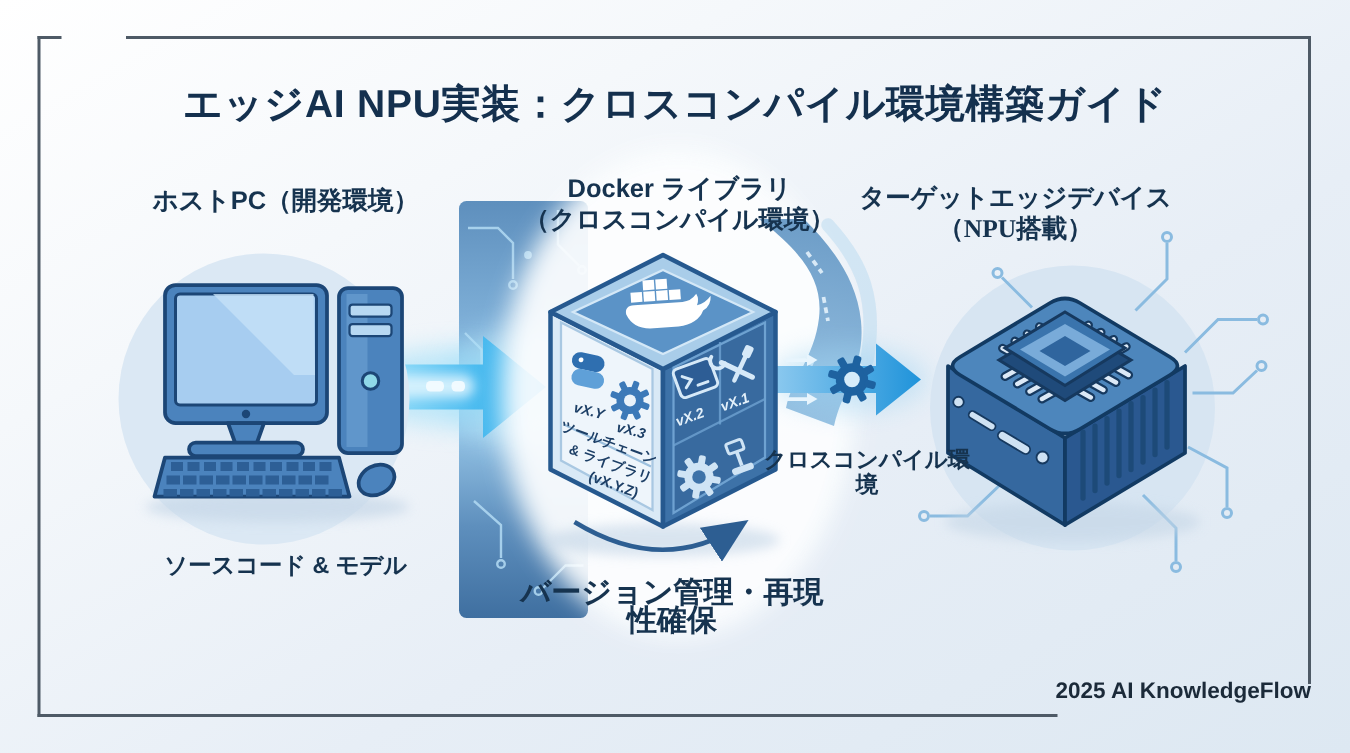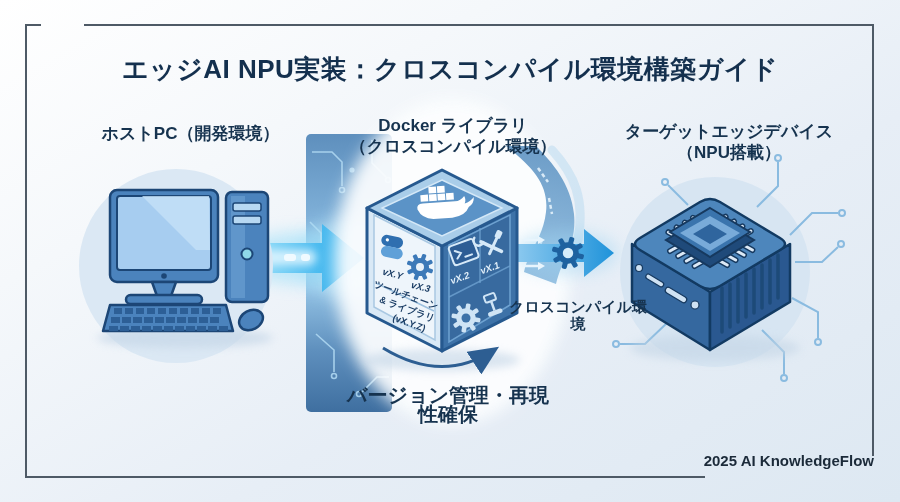--- a/index.html
+++ b/index.html
@@ -9,21 +9,21 @@
     font-family:"Liberation Sans","DejaVu Sans",sans-serif;
     color:#16334f;
   }
   .frame-line{position:absolute;background:#4e5a66;}
   .label{position:absolute;text-align:center;font-weight:700;color:#16334f;}
   .title{left:0;top:52px;width:900px;font-size:26px;letter-spacing:.5px;color:#14304e;}
   .hdr{font-size:17px;line-height:21px;}
   .cap{font-size:15px;line-height:19px;}
   .host-hdr{left:88px;top:123px;width:205px;}
   .docker-hdr{left:348px;top:115px;width:210px;}
-  .device-hdr{left:620px;top:121px;width:218px;}
+  .device-hdr{left:568px;top:121px;width:218px;font-family:Liberation Serif, serif;}
   .host-cap{left:88px;top:368px;width:205px;font-size:15.5px;}
   .docker-cap{left:338px;top:386px;width:220px;font-size:20px;}
   .transfer-lbl{left:503px;top:298px;width:150px;line-height:17px;}
   .device-cap{left:613px;top:364px;width:205px;}
   .footer{position:absolute;right:26px;top:452px;font-size:15px;font-weight:700;color:#1b2a39;text-align:right;}
   svg{position:absolute;left:0;top:0;}
   .cube-txt{font-family:"Liberation Sans","DejaVu Sans",sans-serif;font-size:9.5px;font-weight:700;fill:#1d3f66;text-anchor:middle;}
   .cube-ver{font-style:italic;}
   .cube-txt.on-dark{fill:#e3f0fa;}
 </style>
@@ -315,20 +315,21 @@
     <div>Docker ライブラリ</div>
     <div>（クロスコンパイル環境）</div>
   </div>
 
   <div class="label hdr device-hdr">
     <div>ターゲットエッジデバイス</div>
     <div>（NPU搭載）</div>
   </div>
 
   <div class="label cap host-cap">
+    <div>ソースコード &amp; モデル</div>
   </div>
 
   <div class="label cap docker-cap">バージョン管理・再現性確保</div>
 
   <div class="label cap transfer-lbl">
     <div>クロスコンパイル環境</div>
   </div>
 
 
   <div class="footer">2025 AI KnowledgeFlow</div>

